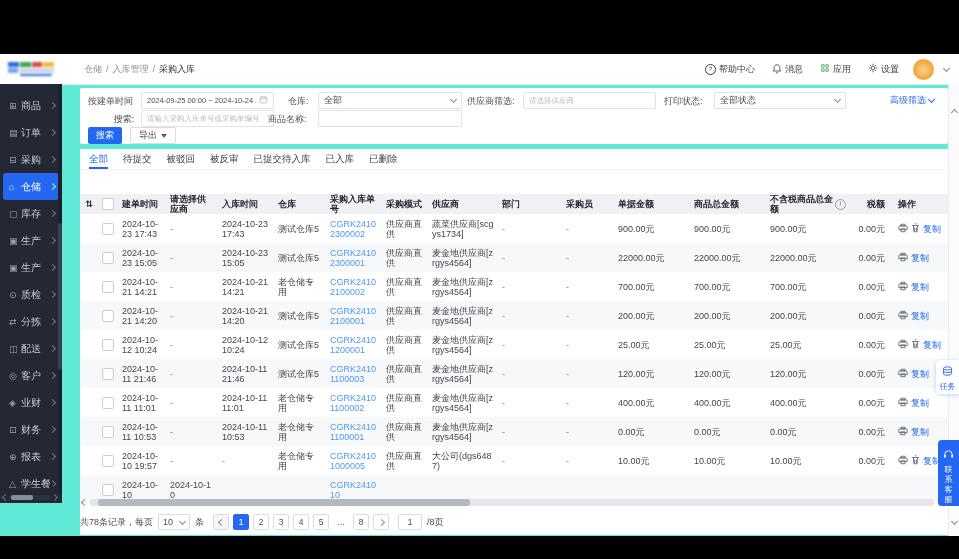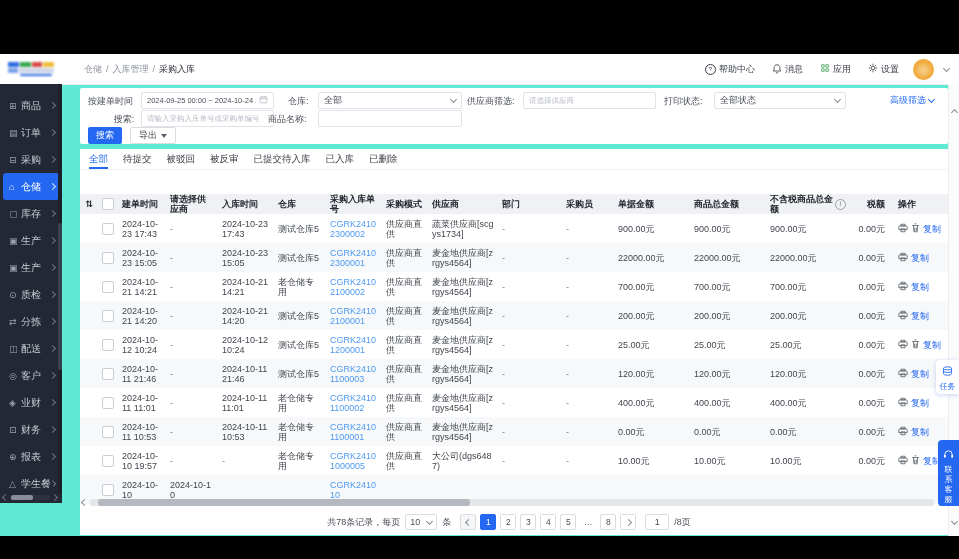--- a/index.html
+++ b/index.html
@@ -92,21 +92,21 @@
   .drow:nth-child(even){background:#f7f8fa}
   .c-order{color:#4f9af0;cursor:pointer}
   .copy{color:#2468f2;cursor:pointer;white-space:nowrap}
   .info-i{width:9px;height:9px;border:1px solid #9aa0a8;border-radius:50%;color:#9aa0a8;font-size:6.5px;display:inline-flex;align-items:center;justify-content:center;margin-left:2px;flex:none;font-style:italic}
   .dash{color:#7a7f87}
 
   .hscroll{position:absolute;left:2px;right:6px;bottom:29px;height:8px;display:flex;align-items:center;gap:3px}
   .htrack{flex:1;height:7px;background:#e4e6ea;border-radius:3px;position:relative}
   .hthumb{position:absolute;left:1%;width:44%;top:0;height:7px;background:#b4b8bf;border-radius:3px}
 
-  .pager{position:absolute;left:0;right:0;bottom:0;height:26px;background:#fff;display:flex;align-items:center;justify-content:center;gap:5px;padding-right:10px;font-size:9px;color:#4a4f58;box-sizing:border-box}
+  .pager{position:absolute;left:0;right:0;bottom:0;height:26px;background:#fff;display:flex;align-items:center;justify-content:flex-start;gap:5px;padding-right:10px;font-size:9px;color:#4a4f58;box-sizing:border-box}
   .selbox{width:32px;height:16px;border:1px solid #d9dce1;border-radius:2px;display:flex;align-items:center;justify-content:space-between;padding:0 4px;box-sizing:border-box;cursor:pointer}
   .pages{display:flex;gap:4px;margin:0 4px}
   .pbtn{min-width:16px;height:16px;border:1px solid #d9dce1;border-radius:2px;display:flex;align-items:center;justify-content:center;font-size:8.5px;color:#4a4f58;box-sizing:border-box;cursor:pointer;padding:0 2px}
   .pbtn.pact{background:#2468f2;border-color:#2468f2;color:#fff}
   .pbtn.pell{border:none}
   .pbtn.pdis{background:#f5f6f8;color:#c0c4cc}
   .jumpbox{width:24px;height:16px;border:1px solid #d9dce1;border-radius:2px;display:flex;align-items:center;justify-content:center;box-sizing:border-box}
 
   
   .vscroll{position:absolute;right:0;top:30px;bottom:0;width:10px;background:#fbfbfc;border-left:1px solid #ededf0}

